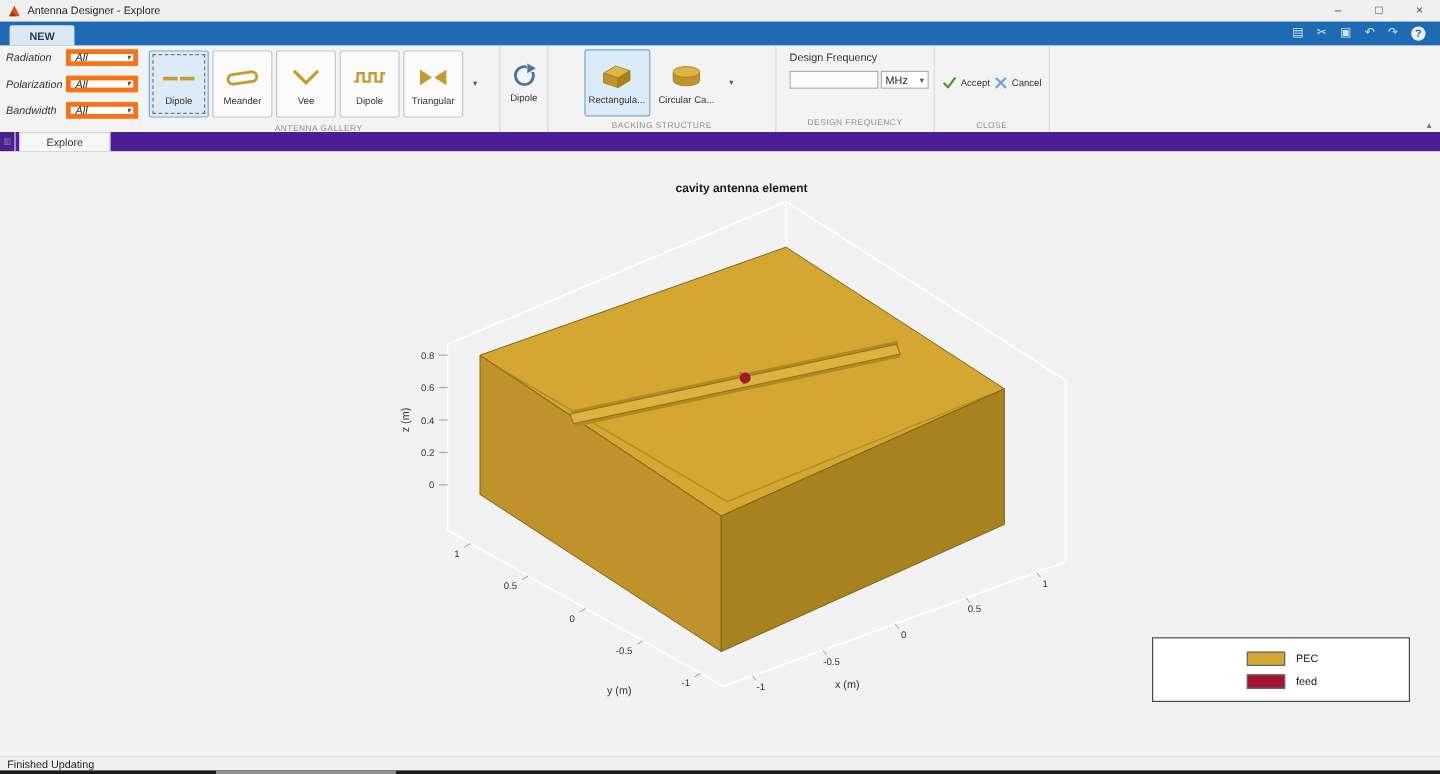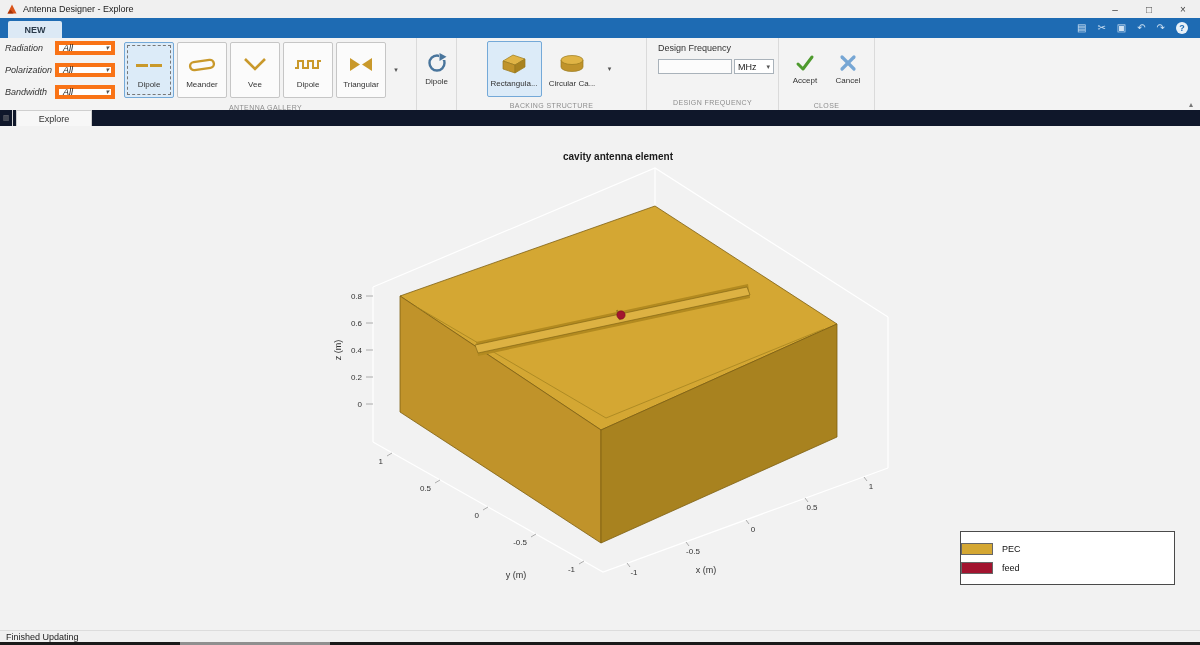--- a/index.html
+++ b/index.html
@@ -53,37 +53,37 @@
   .reset-btn .lbl{font-size:8px;color:#333;}
   
   .freq-col{display:flex;flex-direction:column;gap:6px;padding:2px 6px;}
   .freq-title{font-size:9px;color:#333;}
   .freq-row{display:flex;gap:2px;}
   .freq-input{width:74px;height:15px;background:#fcfcfc;border:1px solid #a9b2ba;font-size:9px;
     padding:0 3px;box-sizing:border-box;font-family:"Liberation Sans",sans-serif;}
   .unit-select{width:40px;height:15px;background:#fff;border:1px solid #a9b2ba;display:flex;
     align-items:center;justify-content:space-between;padding:0 3px;font-size:9px;color:#222;box-sizing:border-box;}
   
-  .c-btn{width:40px;height:56px;display:flex;flex-direction:column;align-items:center;
+  .c-btn{width:40px;height:56px;display:flex;flex-direction:row;align-items:center;
     justify-content:center;gap:3px;background:transparent;border:none;}
   .c-btn .lbl{font-size:8px;color:#333;}
   .collapse{position:absolute;right:7px;bottom:1px;font-size:8px;color:#777;}
   
-  .tabbar{position:absolute;top:110px;left:0;right:0;height:16px;background:#0f172a;
+  .tabbar{position:absolute;top:110px;left:0;right:0;height:16px;background:#4c1d95;
     border-bottom:1px solid #0369a1;display:flex;align-items:flex-start;}
   .side-strip{width:12px;height:16px;border-right:1px solid #d7d7d7;display:flex;align-items:center;
     justify-content:center;font-size:7px;color:#888;}
   .doc-tab{width:74px;height:15px;margin-left:3px;background:#f7f7f7;border:1px solid #cfcfcf;
     border-bottom:none;font-size:9px;color:#333;display:flex;align-items:center;justify-content:center;}
   
   .canvas{position:absolute;top:126px;left:0;right:0;height:504px;background:#f2f2f2;}
   .canvas svg{position:absolute;top:0;left:0;}
   .legend{position:absolute;left:960px;top:405px;width:215px;height:54px;background:#fff;
     border:1px solid #4a4a4a;box-sizing:border-box;display:flex;flex-direction:column;
-    justify-content:center;gap:7px;z-index:5;}
+    justify-content:center;gap:7px;padding-left:78px;z-index:5;}
   .legend-row{display:flex;align-items:center;gap:9px;}
   .swatch{width:32px;height:12px;border:1px solid #666;box-sizing:border-box;}
   .legend-row .lbl{font-size:9px;color:#111;}
   
   .statusbar{position:absolute;top:630px;left:0;right:0;height:11px;background:#f0f0f0;
     border-top:1px solid #dcdcdc;font-size:9px;color:#222;display:flex;align-items:center;padding-left:6px;}
   .blackbar{position:absolute;top:642px;left:0;right:0;height:3px;background:#1a1a1a;}
   .blackbar .seg{position:absolute;left:180px;width:150px;height:3px;background:#8f8f8f;}
   
   text{font-family:"Liberation Sans",sans-serif;}

